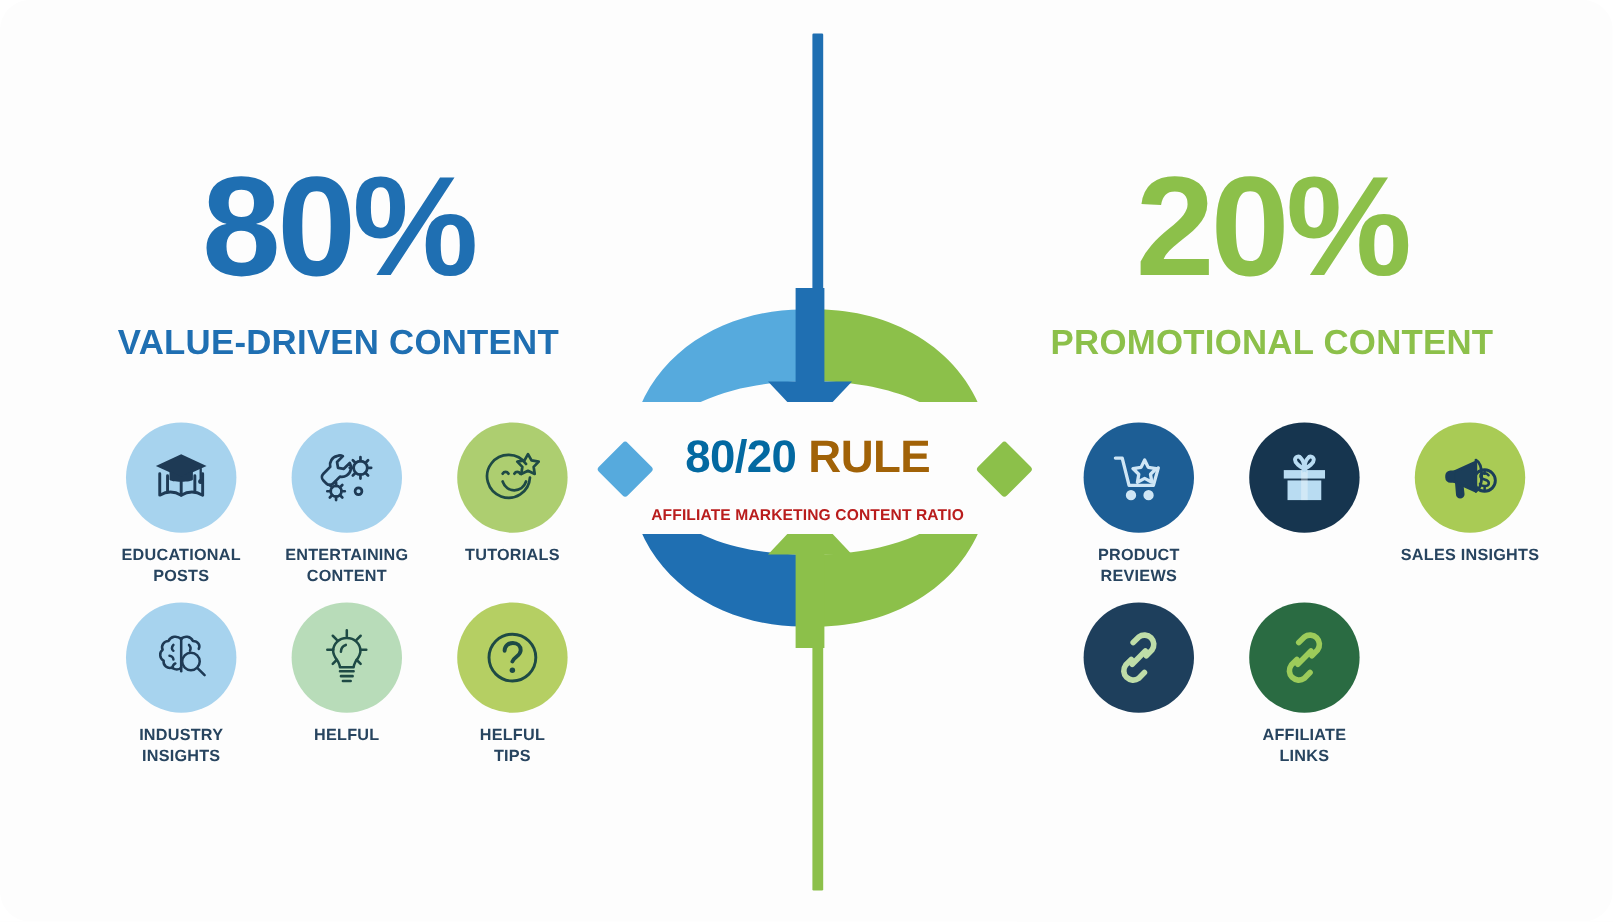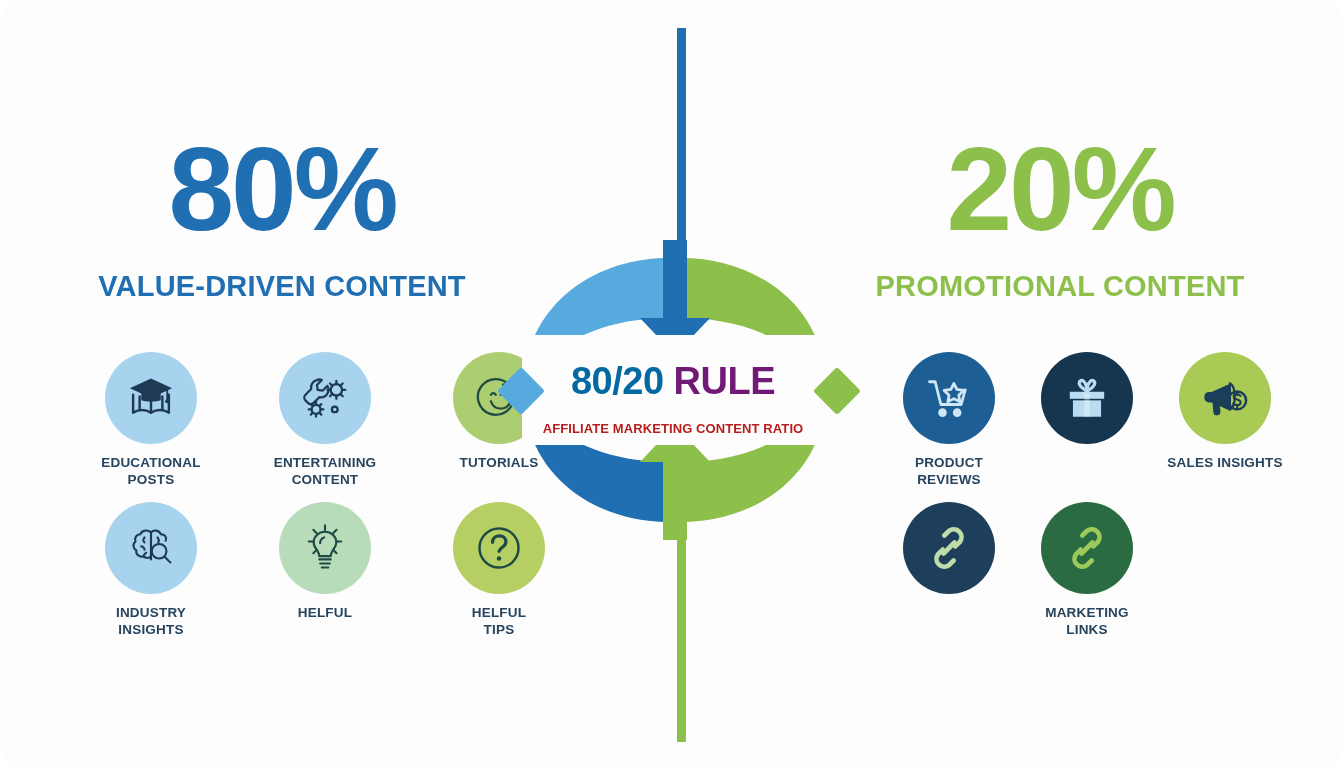--- a/index.html
+++ b/index.html
@@ -28,21 +28,21 @@
   .pct.blue{color:#1f6fb2;}
   .pct.green{color:#8cc04a;}
   .headline{
     font-size:29px;font-weight:700;letter-spacing:0.2px;margin-top:22px;
   }
   .headline.blue{color:#1f6fb2;}
   .headline.green{color:#8cc04a;}
 
   
   .grid{position:absolute;display:flex;}
-  .grid.left{left:82px;top:352px;gap:36px;}
+  .grid.left{left:82px;top:352px;}
   .grid.right{left:880px;top:352px;}
   .col{width:138px;display:flex;flex-direction:column;align-items:center;}
   .col .rowcell{height:150px;display:flex;flex-direction:column;align-items:center;}
   .bubble{
     width:92px;height:92px;border-radius:50%;
     display:flex;align-items:center;justify-content:center;
     flex:0 0 auto;
   }
   .cap{
     margin-top:11px;
@@ -54,21 +54,21 @@
   
   .ring{position:absolute;left:500px;top:240px;width:350px;height:300px;}
   .ring svg{display:block;}
 
   .centerlabel{
     position:absolute;left:463px;top:362px;width:420px;text-align:center;
     pointer-events:none;
   }
   .rule-line{font-size:38px;font-weight:700;letter-spacing:-0.5px;line-height:1;}
   .rule-num{color:#0369a1;}
-  .rule-word{color:#701a75;}
+  .rule-word{color:#a16207;}
   .rule-sub{
     margin-top:21px;font-size:13px;font-weight:700;color:#b91c1c;
     letter-spacing:0.1px;
   }
   .diamond{position:absolute;width:34px;height:34px;transform:rotate(45deg);border-radius:3px;}
   .diamond.l{left:504px;top:374px;background:#56aadd;}
   .diamond.r{left:820px;top:374px;background:#8cc04a;}
 </style>
 </head>
 <body>
@@ -238,21 +238,21 @@
       <div class="rowcell">
         <div class="bubble" style="background: rgb(42, 107, 66);">
           <svg width="50" height="50" viewBox="0 0 64 64" style="color: rgb(156, 203, 90);">
             <g fill="none" stroke="currentColor" stroke-width="6" stroke-linecap="round" stroke-linejoin="round">
               <path d="M26 16l6-6a10 10 0 0 1 14 14l-6 6"></path>
               <path d="M38 48l-6 6a10 10 0 0 1-14-14l6-6"></path>
               <path d="M25 39l14-14"></path>
             </g>
           </svg>
         </div>
-        <div class="cap">MARKETING
+        <div class="cap">AFFILIATE
 LINKS</div>
       </div>
     </div>
 
     <div class="col">
       <div class="rowcell">
         <div class="bubble" style="background: rgb(169, 203, 85);">
           <svg width="52" height="52" viewBox="0 0 64 64" style="color: rgb(27, 62, 89);">
             <g fill="none" stroke="currentColor" stroke-width="2.8" stroke-linecap="round" stroke-linejoin="round">
               <path d="M38 16L16 26v10l22 10z" fill="currentColor"></path>

